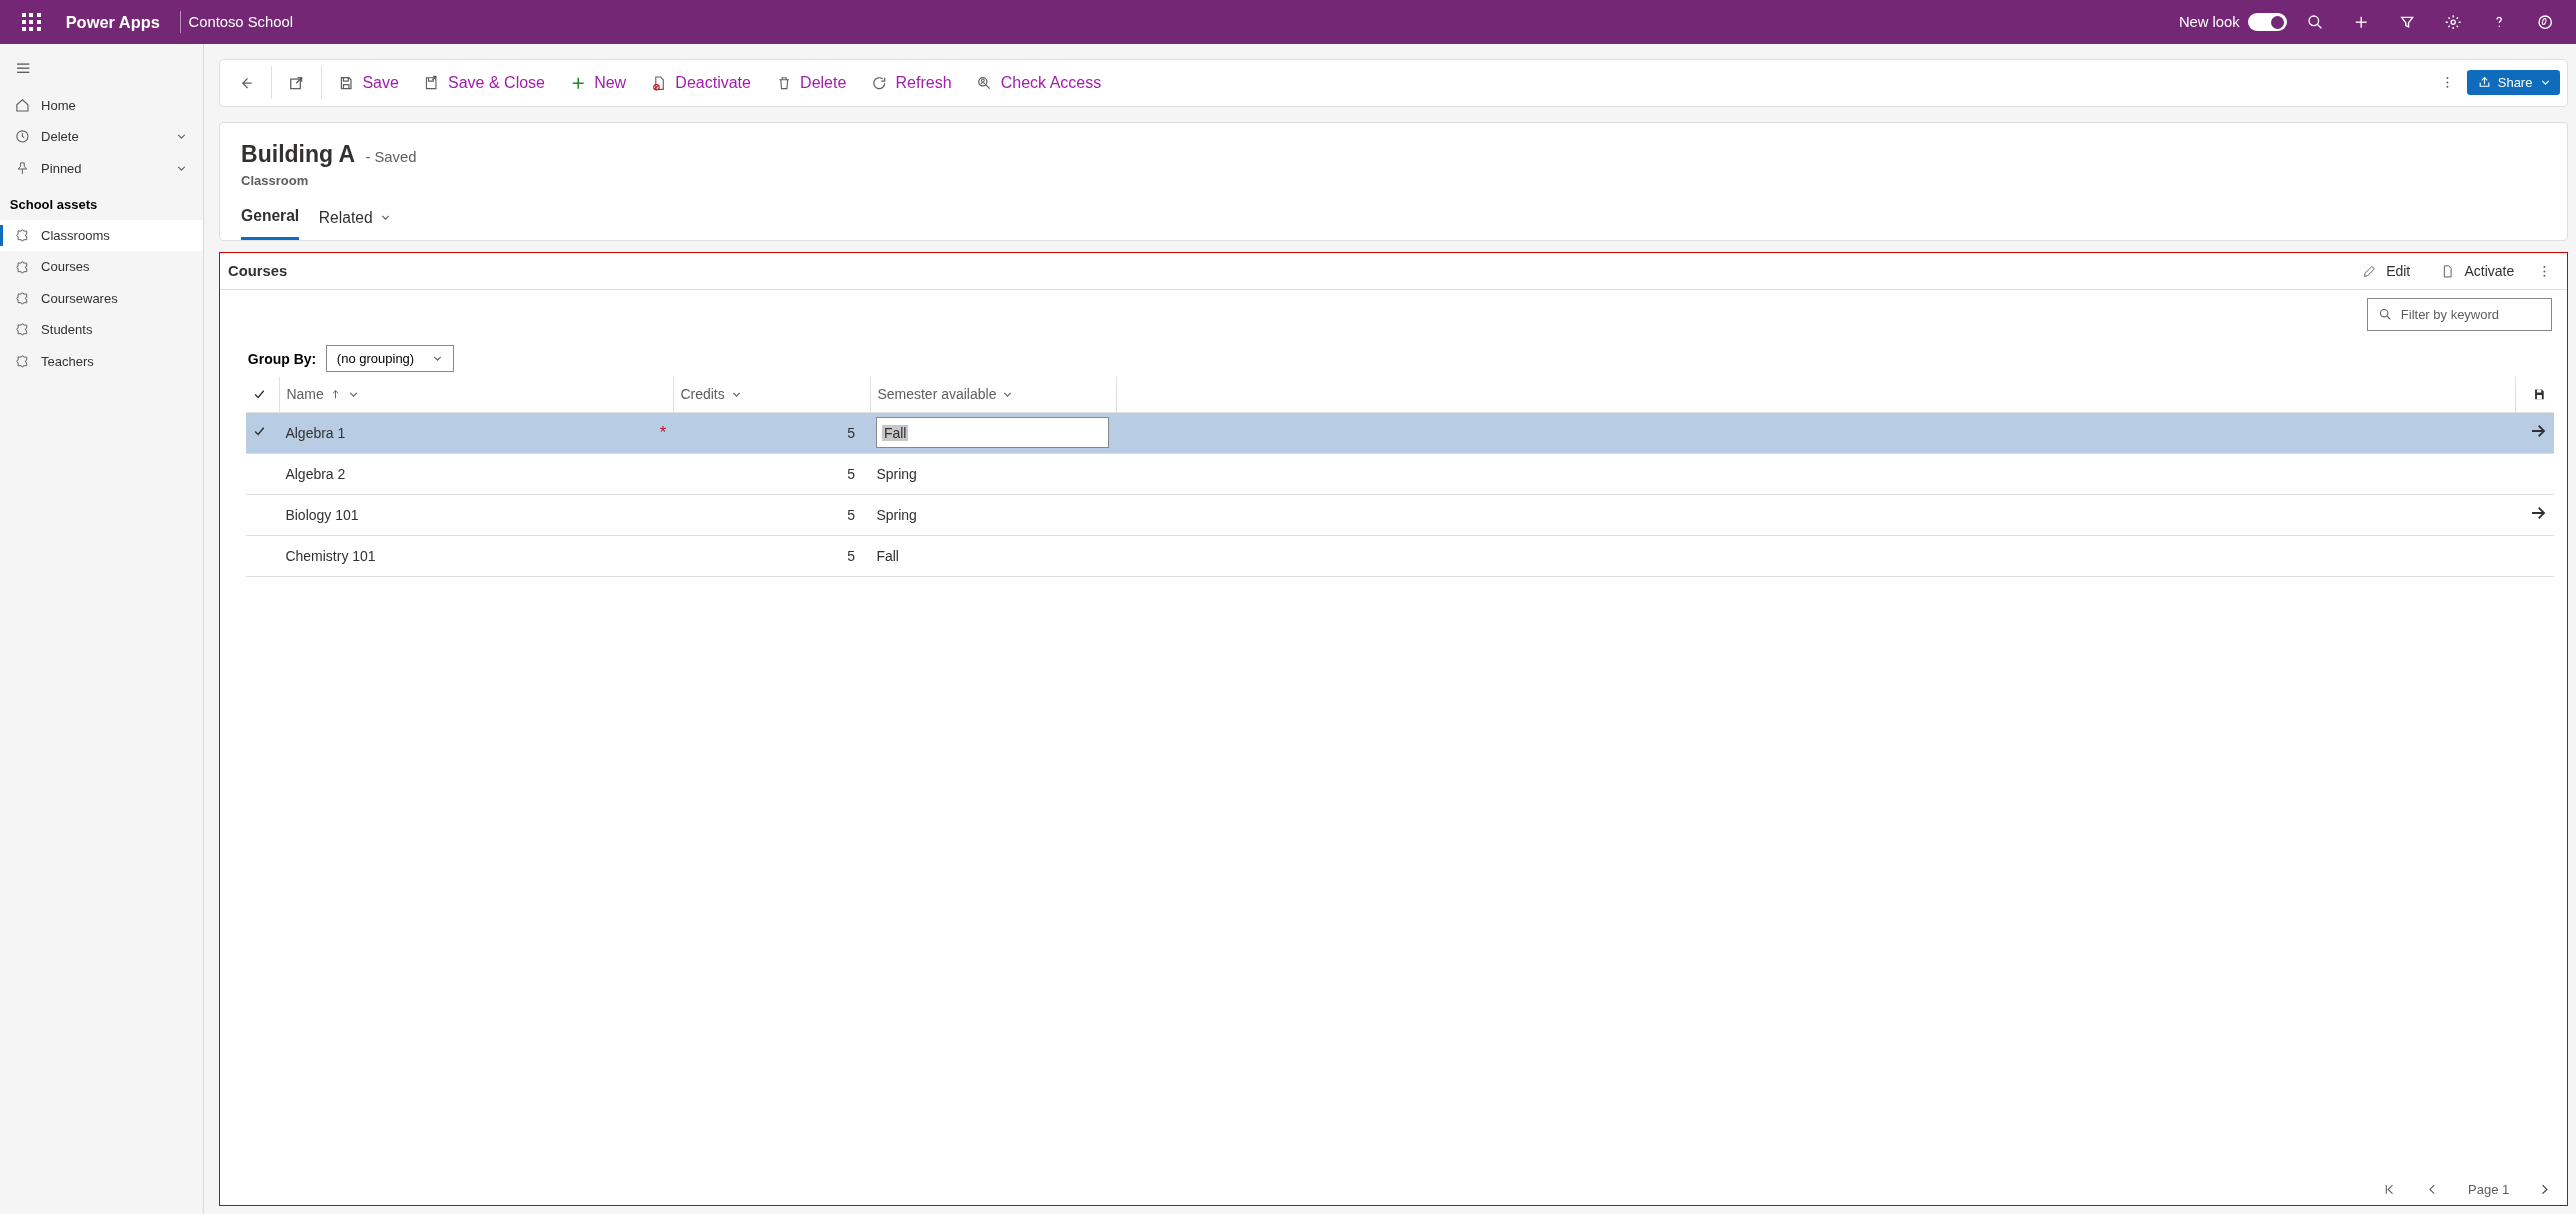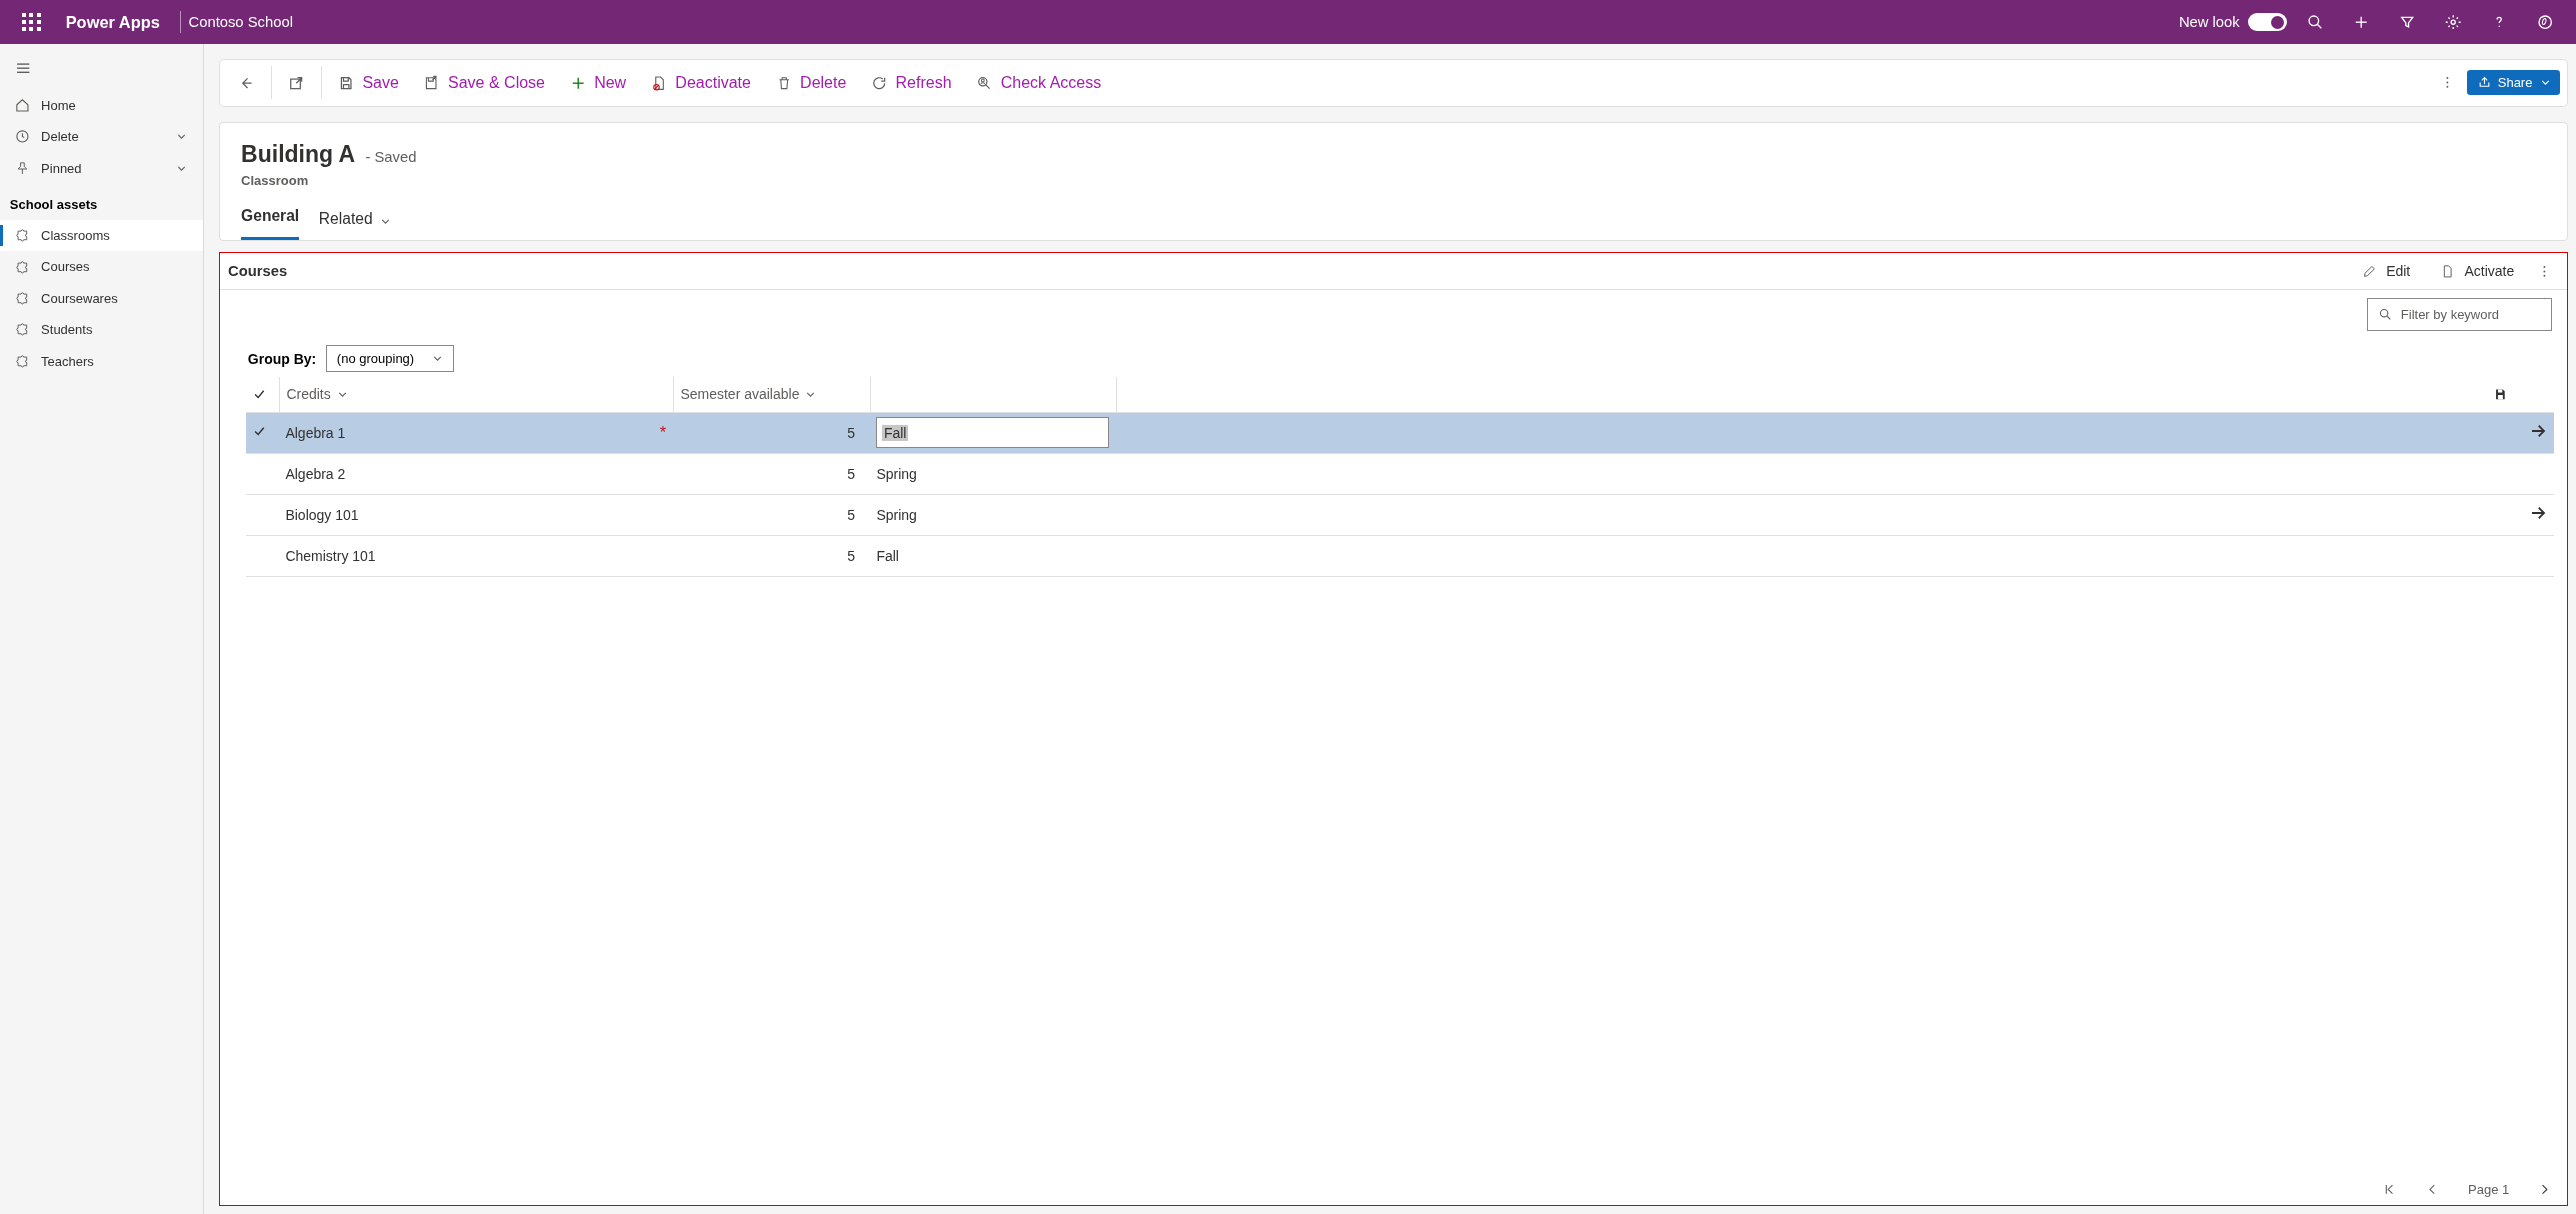--- a/index.html
+++ b/index.html
@@ -90,21 +90,21 @@
     margin-top:14.8px;
     background:#fff;
     border:0.8px solid #e1dfdd;
     border-radius:4px;
     padding: 18px 21.3px 0;
   }
   .rec-title { font-size:23px; font-weight:600; color:#323130; display:inline; }
   .rec-status { font-size:14.8px; color:#605e5c; font-weight:400; margin-left:6.6px; }
   .rec-sub { font-size:13px; font-weight:600; color:#605e5c; margin-top:5px; }
   .tabs { display:flex; gap:19.7px; margin-top:19.7px; }
-  .tab { font-size:15.6px; color:#323130; padding-bottom:11.5px; display:flex; align-items:flex-end; gap:6.6px; }
+  .tab { font-size:15.6px; color:#323130; padding-bottom:11.5px; display:flex; align-items:center; gap:6.6px; }
   .tab.active { font-weight:600; border-bottom:3.3px solid #0f6cbd; }
 
   
   .subgrid {
     margin-top:11.5px;
     border:0.8px solid #d40000;
     background:#fff;
     flex:1;
     display:flex;
     flex-direction:column;
@@ -462,20 +462,29 @@
       </div>
 
       <div class="grid">
         <div class="ghead">
           <div class="col first">
             <svg class="i18" viewBox="0 0 24 24" style="stroke:#323130;fill:none">
                 <path d="M5 12l5 5 9-11" stroke-width="2.2"></path>
               </svg>
           </div>
           <div class="col">
+            <span>Name</span>
+            <svg class="i16" viewBox="0 0 24 24" style="stroke:#605e5c;fill:none">
+                <path d="M12 19V5M7 10l5-5 5 5" stroke-width="1.8"></path>
+              </svg>
+            <svg class="i16" viewBox="0 0 24 24" style="stroke:#605e5c;fill:none">
+                <path d="M6 9l6 6 6-6" stroke-width="2"></path>
+              </svg>
+          </div>
+          <div class="col">
             <span>Credits</span>
             <svg class="i16" viewBox="0 0 24 24" style="stroke:#605e5c;fill:none">
                 <path d="M6 9l6 6 6-6" stroke-width="2"></path>
               </svg>
           </div>
           <div class="col">
             <span>Semester available</span>
             <svg class="i16" viewBox="0 0 24 24" style="stroke:#605e5c;fill:none">
                 <path d="M6 9l6 6 6-6" stroke-width="2"></path>
               </svg>

